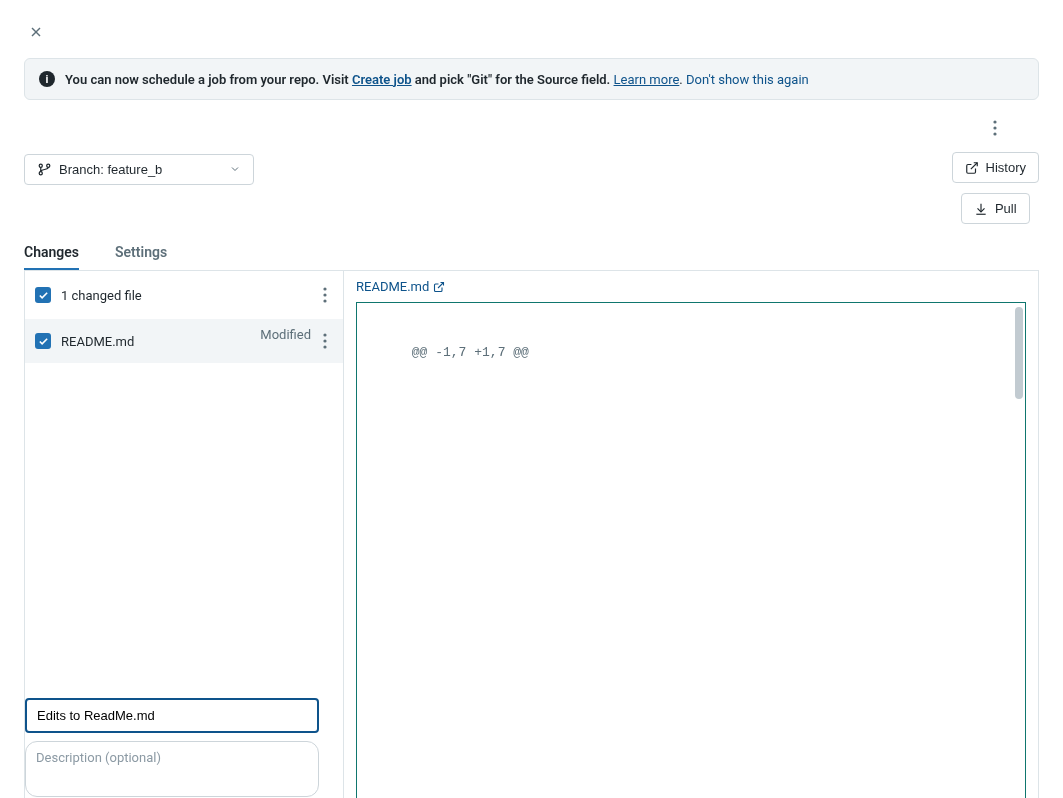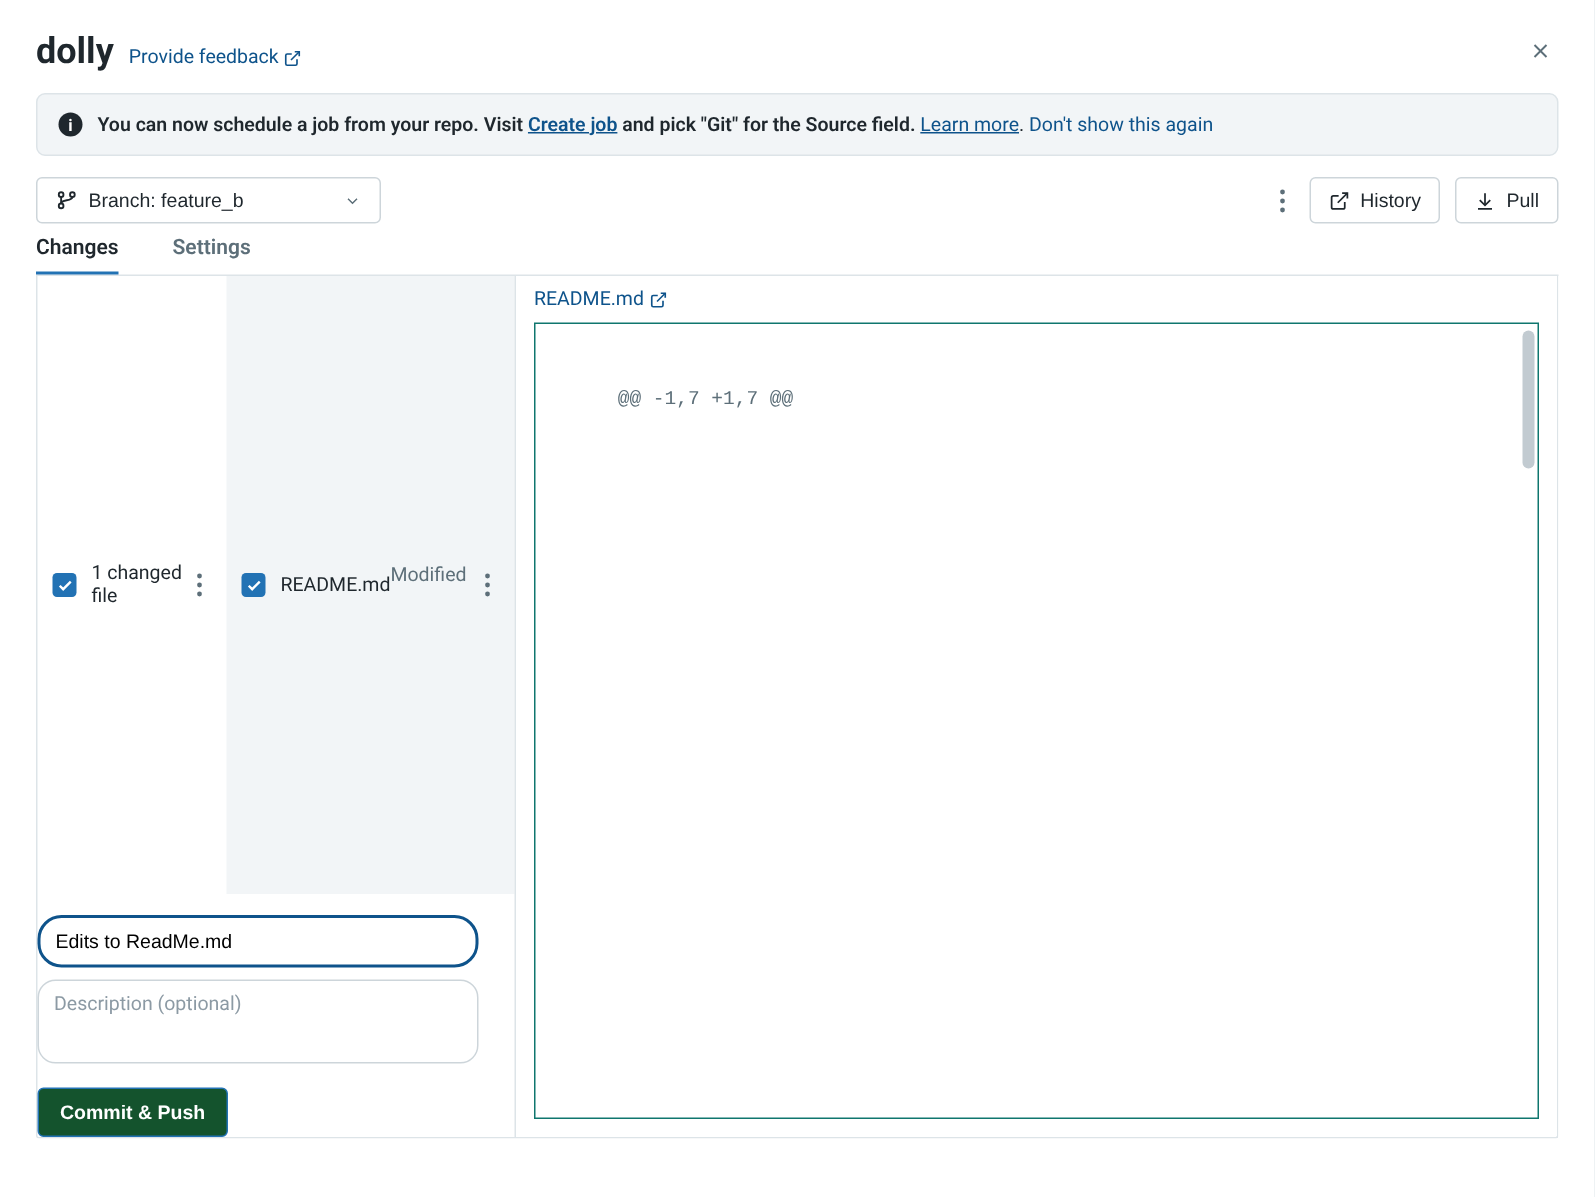--- a/index.html
+++ b/index.html
@@ -8,71 +8,60 @@
 .header-row { display: flex; align-items: center; justify-content: space-between; margin-bottom: 14px; }
 .header-left { display: flex; align-items: baseline; gap: 10px; }
 .title { font-size: 24px; font-weight: 700; color: #1f272d; }
 .feedback-link { color: #0e538b; font-size: 13px; text-decoration: none; display: inline-flex; align-items: center; gap: 3px; }
 .close-x { font-size: 18px; color: #5d6f79; cursor: pointer; padding: 4px; }
 .banner { display: flex; align-items: center; gap: 10px; background: #f2f5f7; border: 1px solid #dde4e8; border-radius: 6px; padding: 12px 14px; margin-bottom: 14px; font-size: 13px; }
 .banner .info-icon { width: 16px; height: 16px; border-radius: 50%; background: #1f272d; color: #fff; display:inline-flex; align-items:center; justify-content:center; font-size:11px; font-weight:700; flex-shrink:0; }
 .banner b { font-weight: 600; }
 .banner a.link { color: #0e538b; }
 .banner a.nolink { color: #0e538b; text-decoration: none; }
-.toolbar { display:flex; align-items:center; justify-content:space-between; margin-bottom: 0; }
+.toolbar { display:flex; align-items:center; justify-content:space-between; margin-bottom: 12px; }
 .toolbar-left { display:flex; gap:10px; align-items:center; }
-.toolbar-right { display:flex; gap:10px; align-items:center; }
+.toolbar-right { display:flex; gap:10px; align-items:center;flex-direction:column; }
 .btn { background:#fff; border:1px solid #cdd5da; border-radius:4px; padding:7px 12px; font-size:13px; color:#1f272d; cursor:pointer; display:inline-flex; align-items:center; gap:7px; }
 .branch-select { min-width: 230px; justify-content:space-between; }
 .branch-select .left { display:flex; align-items:center; gap:7px; }
 .kebab { color:#5d6f79; cursor:pointer; padding:6px; }
 .tabs { display:flex; gap:36px; border-bottom:1px solid #dde4e8; }
 .tab { padding:8px 0; font-size:14px; font-weight:600; color:#5d6f79; cursor:pointer; border-bottom:2px solid transparent; }
 .tab.active { color:#1f272d; border-bottom-color:#2272b4; }
 .main { display:flex; gap:0; border:1px solid #dde4e8; border-top:none; border-radius:0 0 2px 2px; height: 575px; }
-.sidebar { width: 318px; border-right:1px solid #dde4e8; display:flex; flex-direction:row; }
+.sidebar { width: 318px; border-right:1px solid #dde4e8; display:flex; flex-direction:column; }
 .sb-header { display:flex; align-items:center; justify-content:space-between; padding:10px 10px; }
 .sb-header-left { display:flex; align-items:center; gap:10px; }
 .checkbox { width:16px; height:16px; border-radius:3px; background:#2272b4; display:inline-flex; align-items:center; justify-content:center; color:#fff; flex-shrink:0; }
 .checkbox svg { width:11px; height:11px; }
 .file-row { display:flex; align-items:center; justify-content:space-between; padding:8px 10px; background:#f2f5f7; cursor:pointer; }
 .file-row .left { display:flex; align-items:center; gap:10px; }
 .file-status { color:#5d6f79; font-size:13px; }
 .file-list-filler { flex:1; }
 .commit-area { padding:14px 0 0 0; border-top: none; }
-.commit-input { width:100%; border:2px solid #0e538b; border-radius:16px; padding:8px 10px; font-size:13px; outline:none; margin-bottom:8px; }
+.commit-input { width:100%; border:2px solid #0e538b; border-radius:4px; padding:8px 10px; font-size:13px; outline:none; margin-bottom:8px; }
 .commit-desc { width:100%; border:1px solid #cdd5da; border-radius:12px; padding:8px 10px; font-size:13px; outline:none; resize:none; height:56px; margin-bottom:12px; font-family:inherit; color:#15803d; }
 .commit-desc::placeholder { color:#8c9aa4; }
 .btn-primary { background:#14532d; border:1px solid #2272b4; color:#fff; border-radius:4px; padding:8px 14px; font-size:13px; font-weight:600; cursor:pointer; }
 .diff-pane { flex:1; display:flex; flex-direction:column; overflow:hidden; }
 .diff-header { padding:8px 12px; font-size:13px; }
 .diff-header a { color:#0e538b; text-decoration:none; display:inline-flex; align-items:center; gap:4px; }
 .diff-body { flex:1; overflow:auto; border:1px solid #0f766e; margin:0 12px 12px 12px; font-family: "SFMono-Regular", Consolas, "Liberation Mono", Menlo, monospace; font-size:13px; line-height:20px; white-space:pre; position:relative; }
 .diff-line { padding:0 8px; min-width:100%; display:inline-block; }
 .diff-hunk { color:#5d6f79; }
 .scroll-thumb { position:absolute; right:2px; top:4px; width:8px; height:92px; background:#c2cbd1; border-radius:4px; }
 svg { display:block; }
 .left-col { display:flex; flex-direction:column; }
 </style>
 </head>
 <body>
 
 <div class="page">
   <div class="header-row">
-    <div class="header-left">
-      <span class="title">dolly</span>
-      <a href="#" class="feedback-link">
-        <span>Provide feedback</span>
-        <svg width="12" height="12" viewBox="0 0 24 24" fill="none" stroke="#0e538b" stroke-width="2.2">
-            <path d="M18 13v6a2 2 0 0 1-2 2H5a2 2 0 0 1-2-2V8a2 2 0 0 1 2-2h6"></path>
-            <polyline points="15 3 21 3 21 9"></polyline>
-            <line x1="10" y1="14" x2="21" y2="3"></line>
-          </svg>
-      </a>
-    </div>
     <span class="close-x">
       <svg width="16" height="16" viewBox="0 0 24 24" fill="none" stroke="#5d6f79" stroke-width="2">
           <line x1="18" y1="6" x2="6" y2="18"></line>
           <line x1="6" y1="6" x2="18" y2="18"></line>
         </svg>
     </span>
   </div>
 
   <div class="banner">
     <span class="info-icon">i</span>

